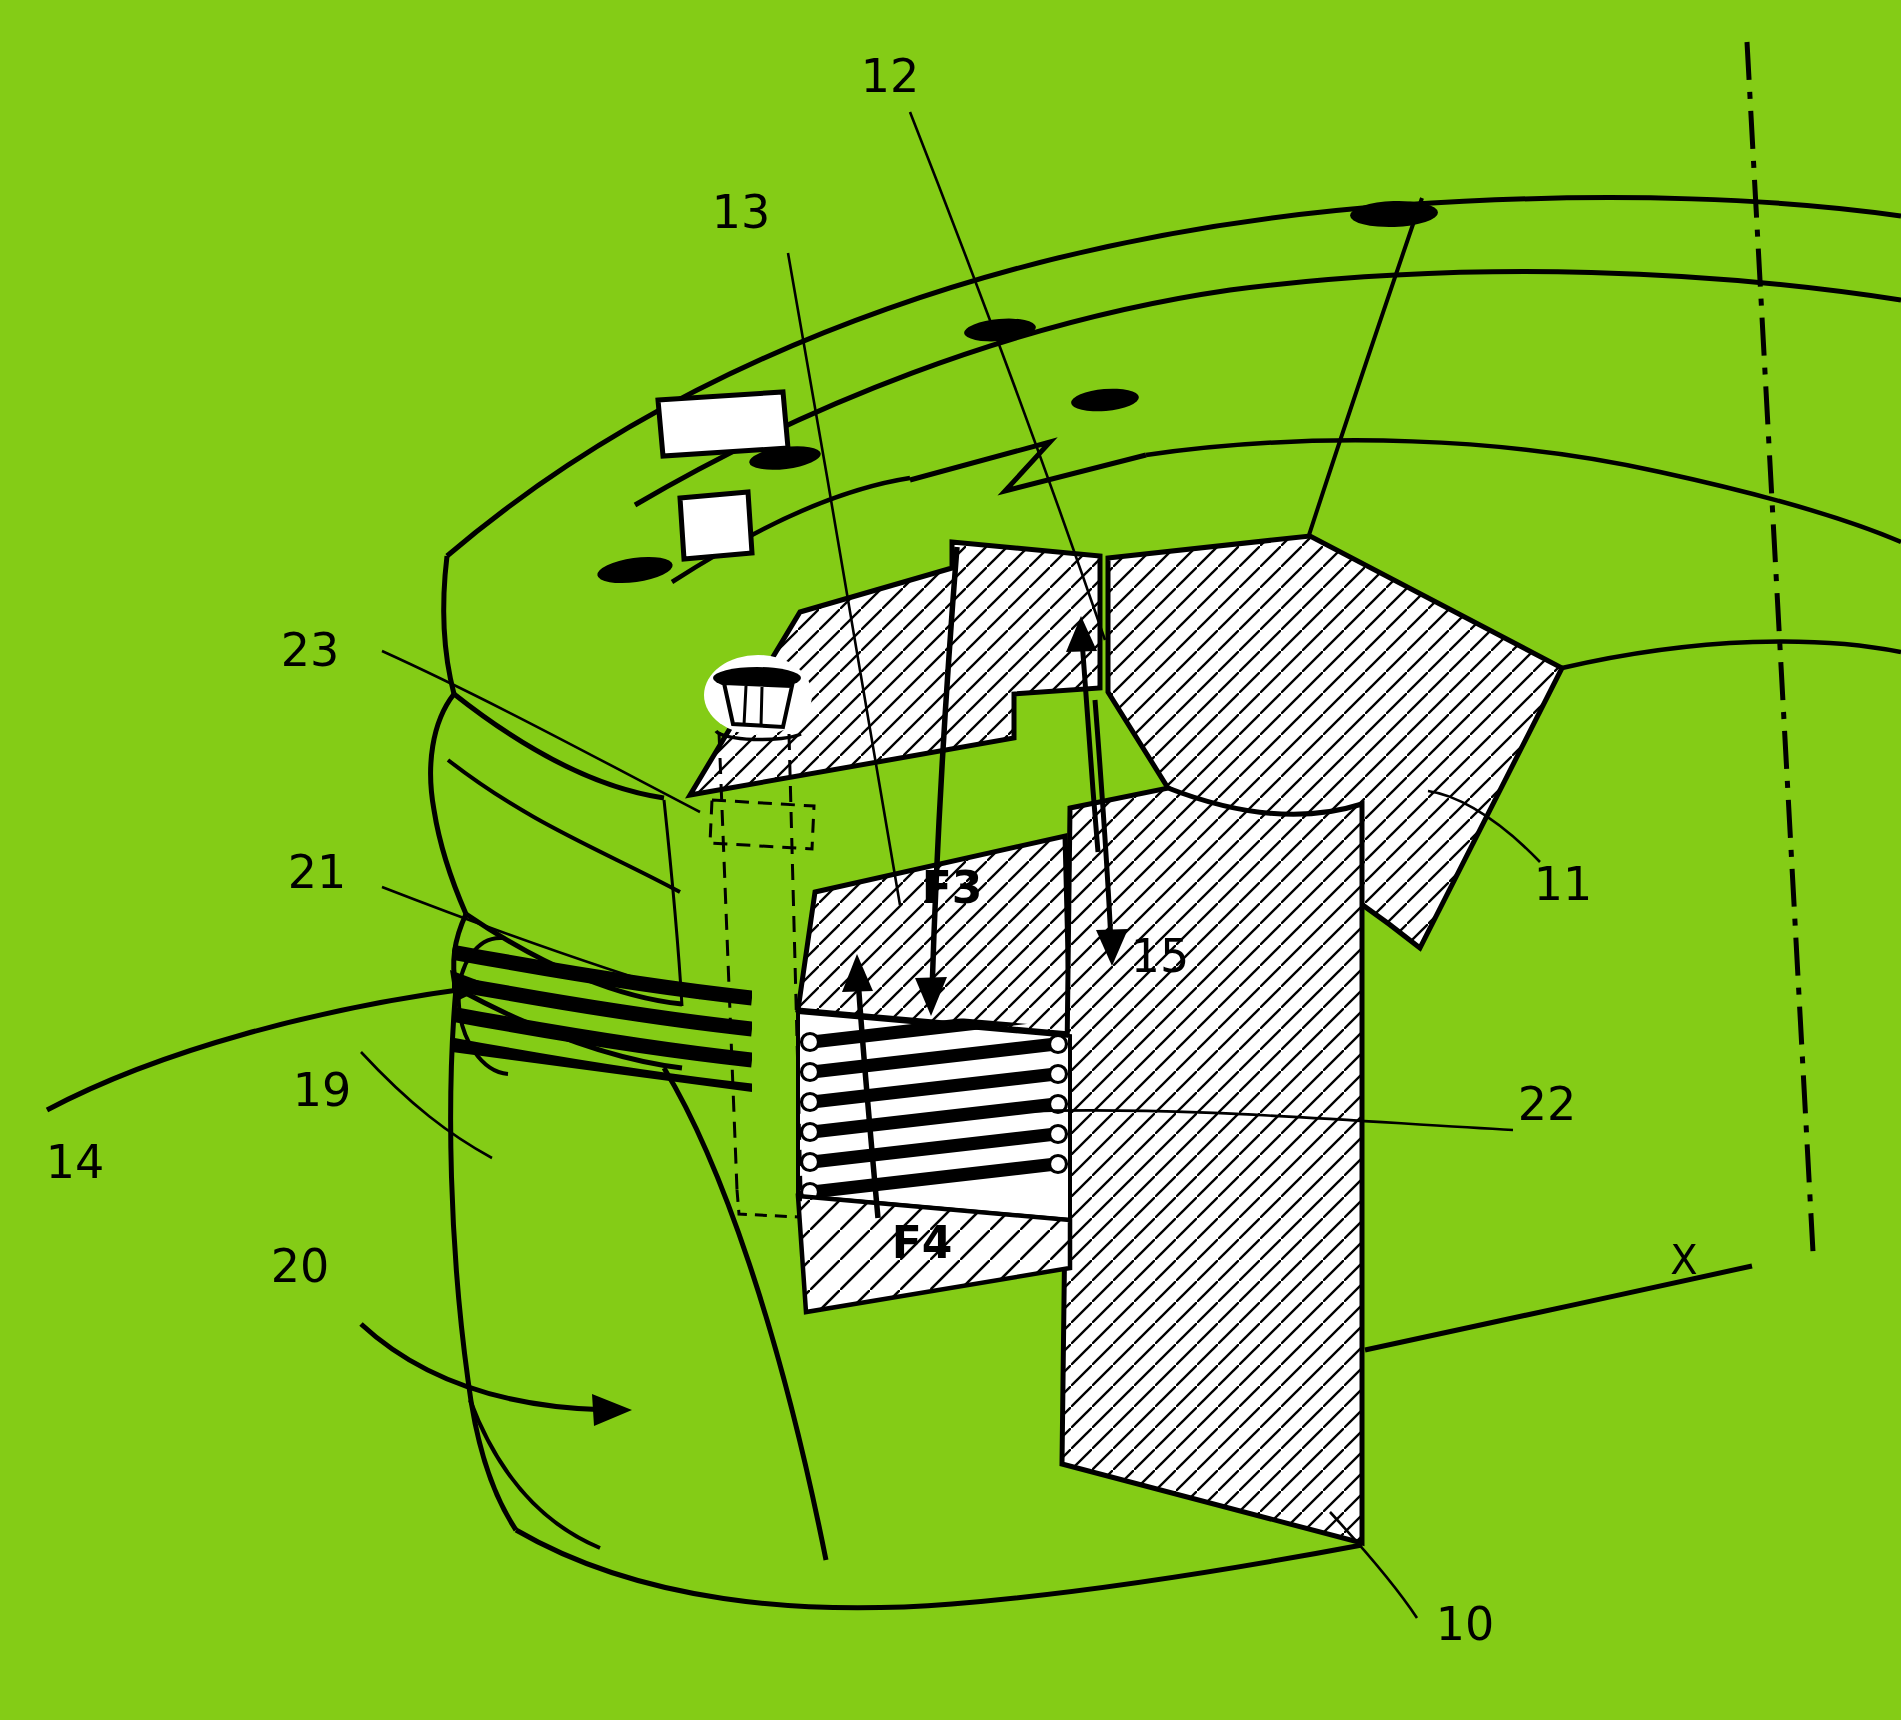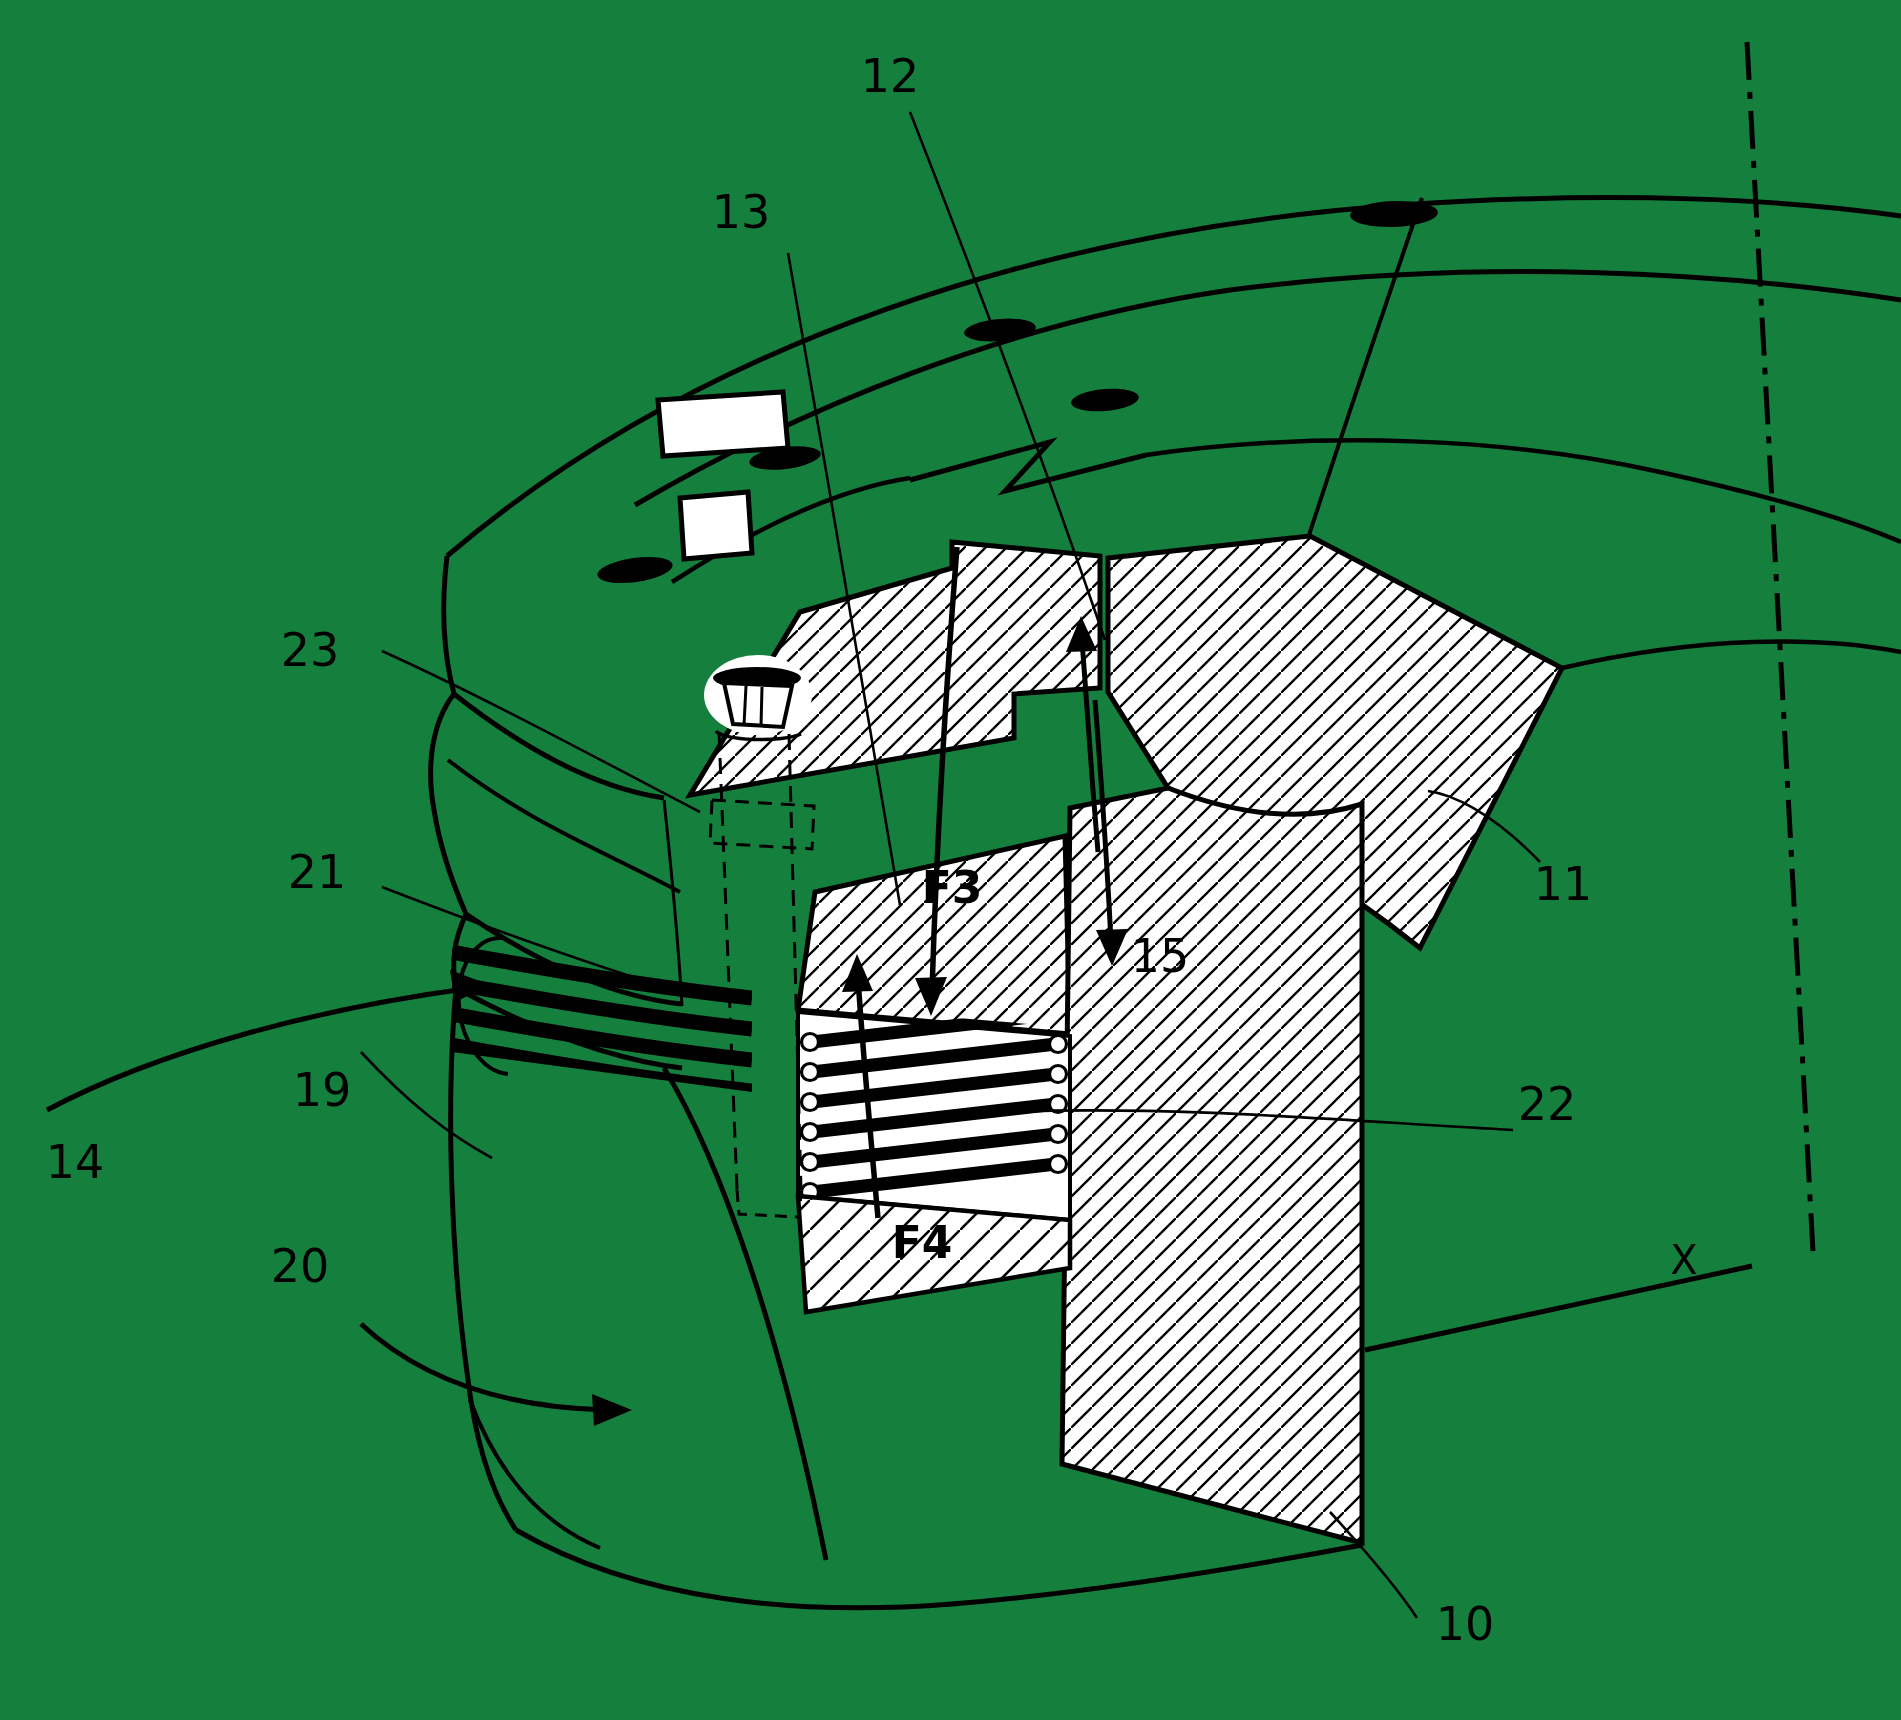--- a/index.html
+++ b/index.html
@@ -1,16 +1,16 @@
 <!DOCTYPE html>
 <html><head>
 <meta charset="utf-8">
 <style>
   html,body{margin:0;padding:0;background:#ffffff;}
-  .stage{position:relative;width:1901px;height:1720px;background:#15803d;overflow:hidden;
+  .stage{position:relative;width:1901px;height:1720px;background:#84cc16;overflow:hidden;
          font-family:"DejaVu Sans", sans-serif;}
   svg{position:absolute;left:0;top:0;}
   text{font-family:"DejaVu Sans", sans-serif;fill:#000;}
   .ref{font-size:46px;}
   .force{font-size:44px;font-weight:bold;}
   .axis{font-size:40px;}
 </style>
 </head>
 <body>
 

